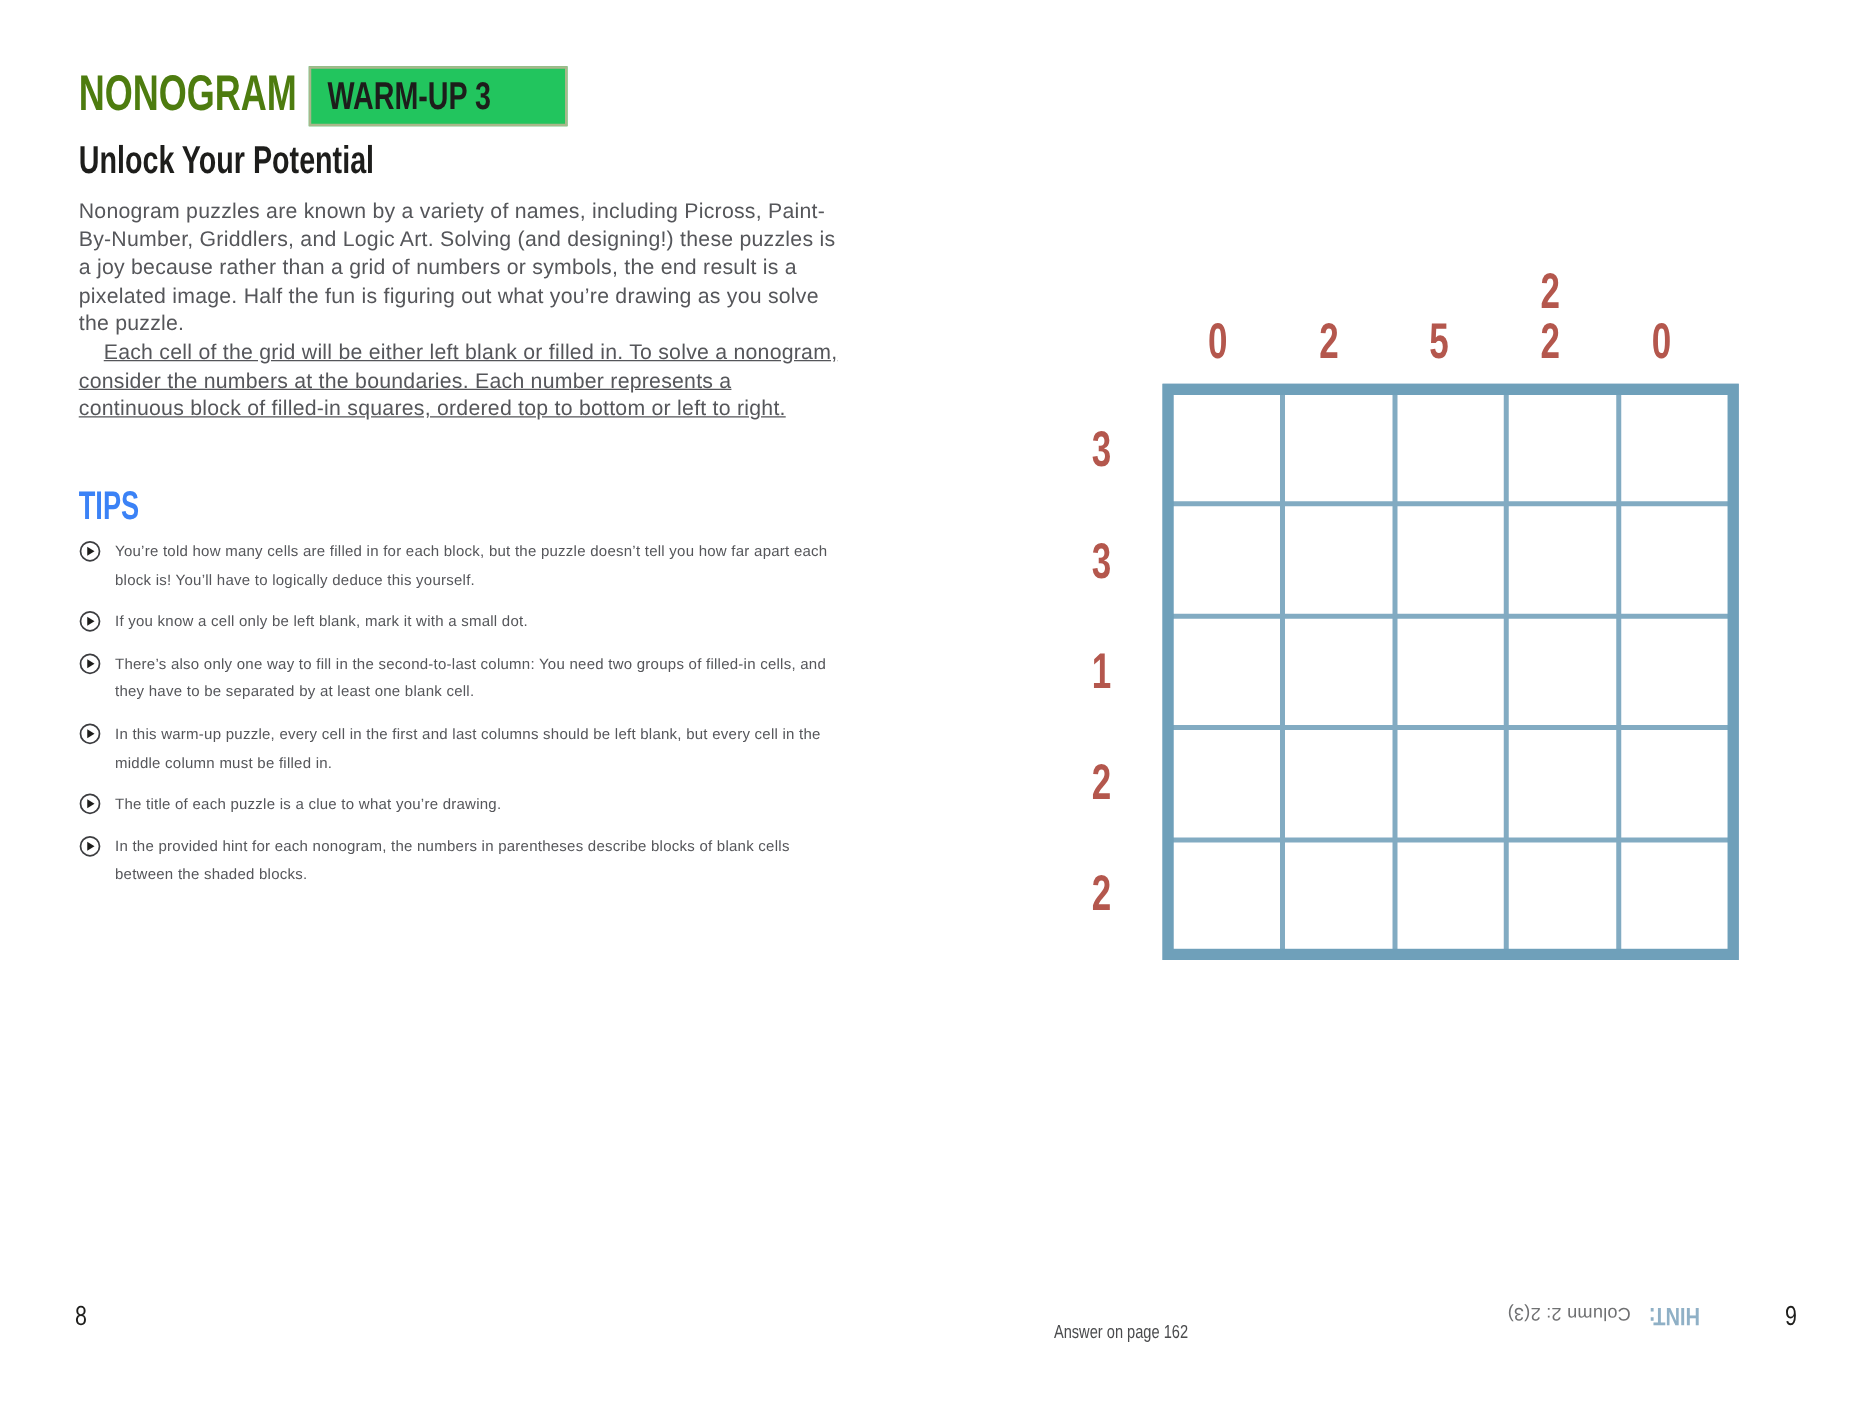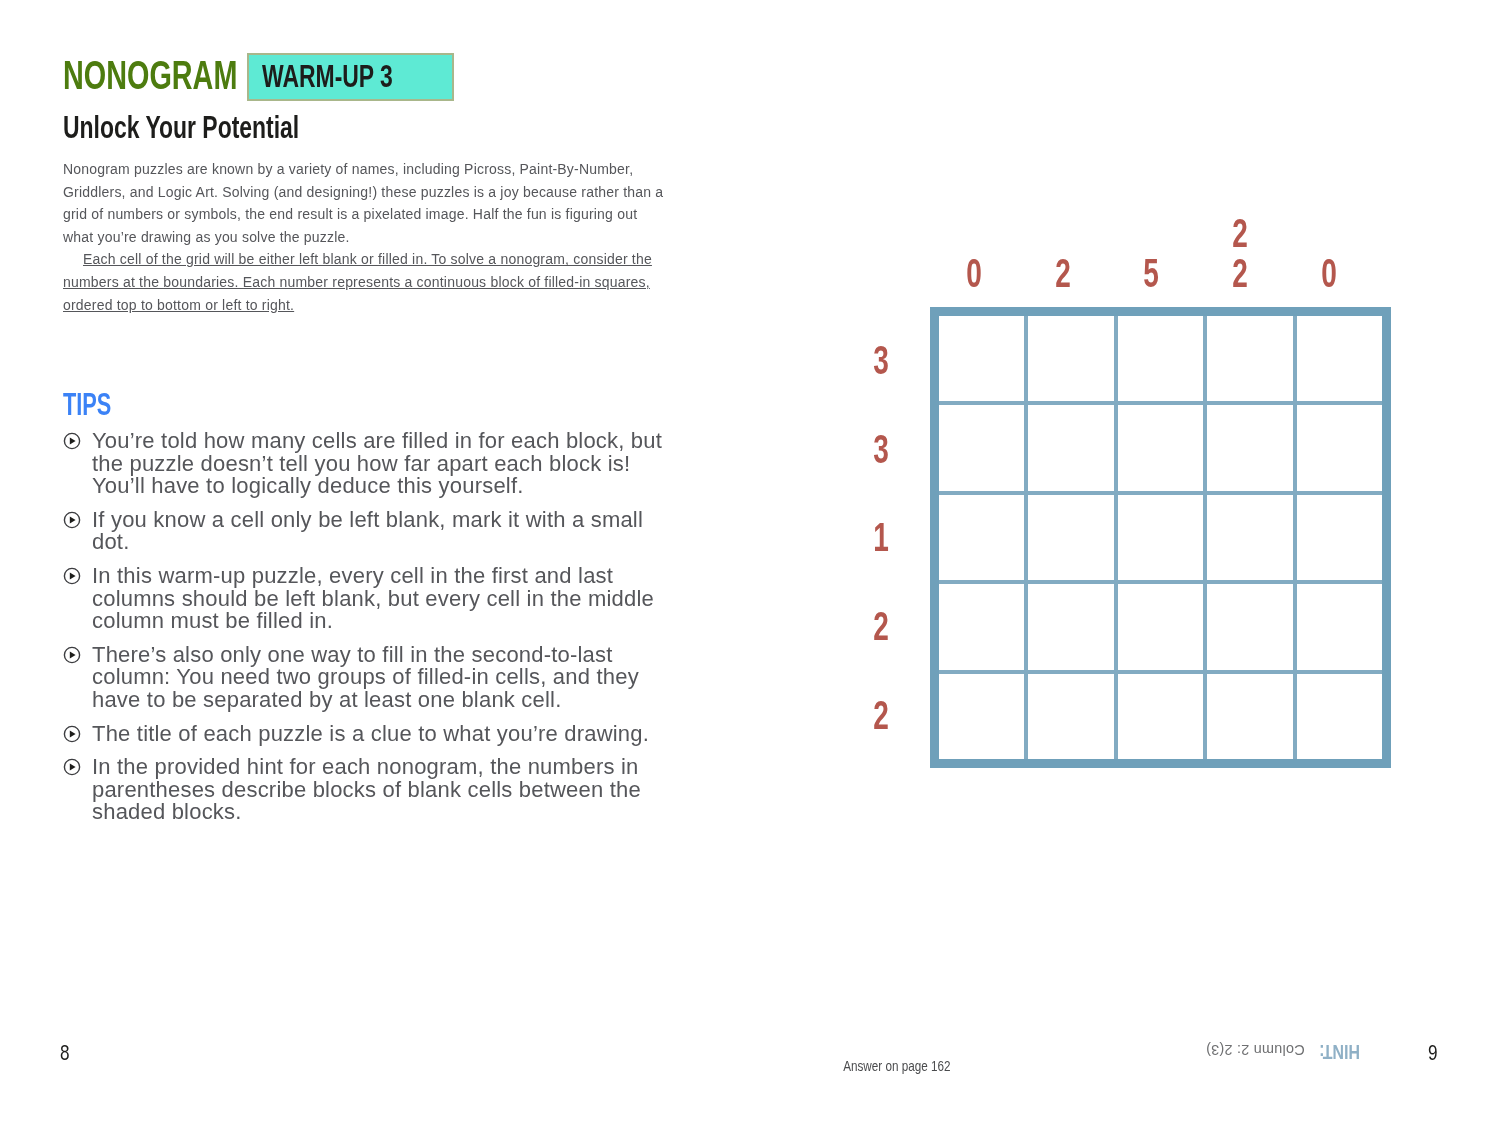--- a/index.html
+++ b/index.html
@@ -17,51 +17,51 @@
   .cond { display:inline-block; transform-origin:0 50%; white-space:nowrap; }
   .page-title {
     position:absolute; left:63px; top:50px; height:50px;
     display:flex; align-items:center;
     color:#4d7c0f; font-weight:bold;
   }
   .title-text { font-size:40px; letter-spacing:0px; transform:scaleX(0.72); }
   .title-badge {
     position:absolute; left:247px; top:53px; height:48px;
     border:2px solid var(--badge_border,#a9b78b);
-    background:#5eead4;
+    background:#22c55e;
     display:flex; align-items:center; padding:0 13px;
     color:#1d1d1b; font-weight:bold;justify-content:flex-end;
   }
   .badge-text { font-size:31px; transform:scaleX(0.74); }
   .subtitle {
     position:absolute; left:63px; top:110px;
     color:#1d1d1b; font-weight:bold;
   }
   .subtitle-text { font-size:31px; transform:scaleX(0.74); }
 
   
   .intro {
     position:absolute; left:63px; top:158px; width:608px;
-    font-size:14px; line-height:22.6px; letter-spacing:0.2px;
+    font-size:17px; line-height:22.6px; letter-spacing:0.2px;
   }
   .intro p + p { text-indent:20px;text-decoration:underline; }
 
   
   .tips-heading {
     position:absolute; left:63px; top:386px;
     color:#3b82f6; font-weight:bold;
   }
   .tips-heading-text { font-size:32px; transform:scaleX(0.68); }
   .tips-list {
     position:absolute; left:63px; top:430px; width:615px;
     list-style:none;
   }
   .tip {
     display:flex; gap:11px; margin-bottom:11px;
-    font-size:22px; line-height:22.6px; letter-spacing:0.2px;
+    font-size:12px; line-height:22.6px; letter-spacing:0.2px;
   }
   .tip-icon { flex:0 0 18px; margin-top:2px; }
 
   
   .puzzle { position:absolute; left:821px; top:193px; }
   .col-clues {
     margin-left:109px; width:443px; height:114px;
     display:grid; grid-template-columns:repeat(5,1fr);
   }
   .clue-col {
@@ -160,29 +160,29 @@
           <path d="M6.8 5.4 L12.6 9 L6.8 12.6 Z" fill="#1d1d1b"></path>
         </svg>
         <span class="tip-text">If you know a cell only be left blank, mark it with a small dot.</span>
       </li>
 
       <li class="tip">
         <svg class="tip-icon" width="18" height="18" viewBox="0 0 18 18">
           <circle cx="9" cy="9" r="7.6" fill="none" stroke="#3c3d40" stroke-width="1.4"></circle>
           <path d="M6.8 5.4 L12.6 9 L6.8 12.6 Z" fill="#1d1d1b"></path>
         </svg>
+        <span class="tip-text">There’s also only one way to fill in the second-to-last column: You need two groups of filled-in cells, and they have to be separated by at least one blank cell.</span>
+      </li>
+
+      <li class="tip">
+        <svg class="tip-icon" width="18" height="18" viewBox="0 0 18 18">
+          <circle cx="9" cy="9" r="7.6" fill="none" stroke="#3c3d40" stroke-width="1.4"></circle>
+          <path d="M6.8 5.4 L12.6 9 L6.8 12.6 Z" fill="#1d1d1b"></path>
+        </svg>
         <span class="tip-text">In this warm-up puzzle, every cell in the first and last columns should be left blank, but every cell in the middle column must be filled in.</span>
-      </li>
-
-      <li class="tip">
-        <svg class="tip-icon" width="18" height="18" viewBox="0 0 18 18">
-          <circle cx="9" cy="9" r="7.6" fill="none" stroke="#3c3d40" stroke-width="1.4"></circle>
-          <path d="M6.8 5.4 L12.6 9 L6.8 12.6 Z" fill="#1d1d1b"></path>
-        </svg>
-        <span class="tip-text">There’s also only one way to fill in the second-to-last column: You need two groups of filled-in cells, and they have to be separated by at least one blank cell.</span>
       </li>
 
       <li class="tip">
         <svg class="tip-icon" width="18" height="18" viewBox="0 0 18 18">
           <circle cx="9" cy="9" r="7.6" fill="none" stroke="#3c3d40" stroke-width="1.4"></circle>
           <path d="M6.8 5.4 L12.6 9 L6.8 12.6 Z" fill="#1d1d1b"></path>
         </svg>
         <span class="tip-text">The title of each puzzle is a clue to what you’re drawing.</span>
       </li>
 

